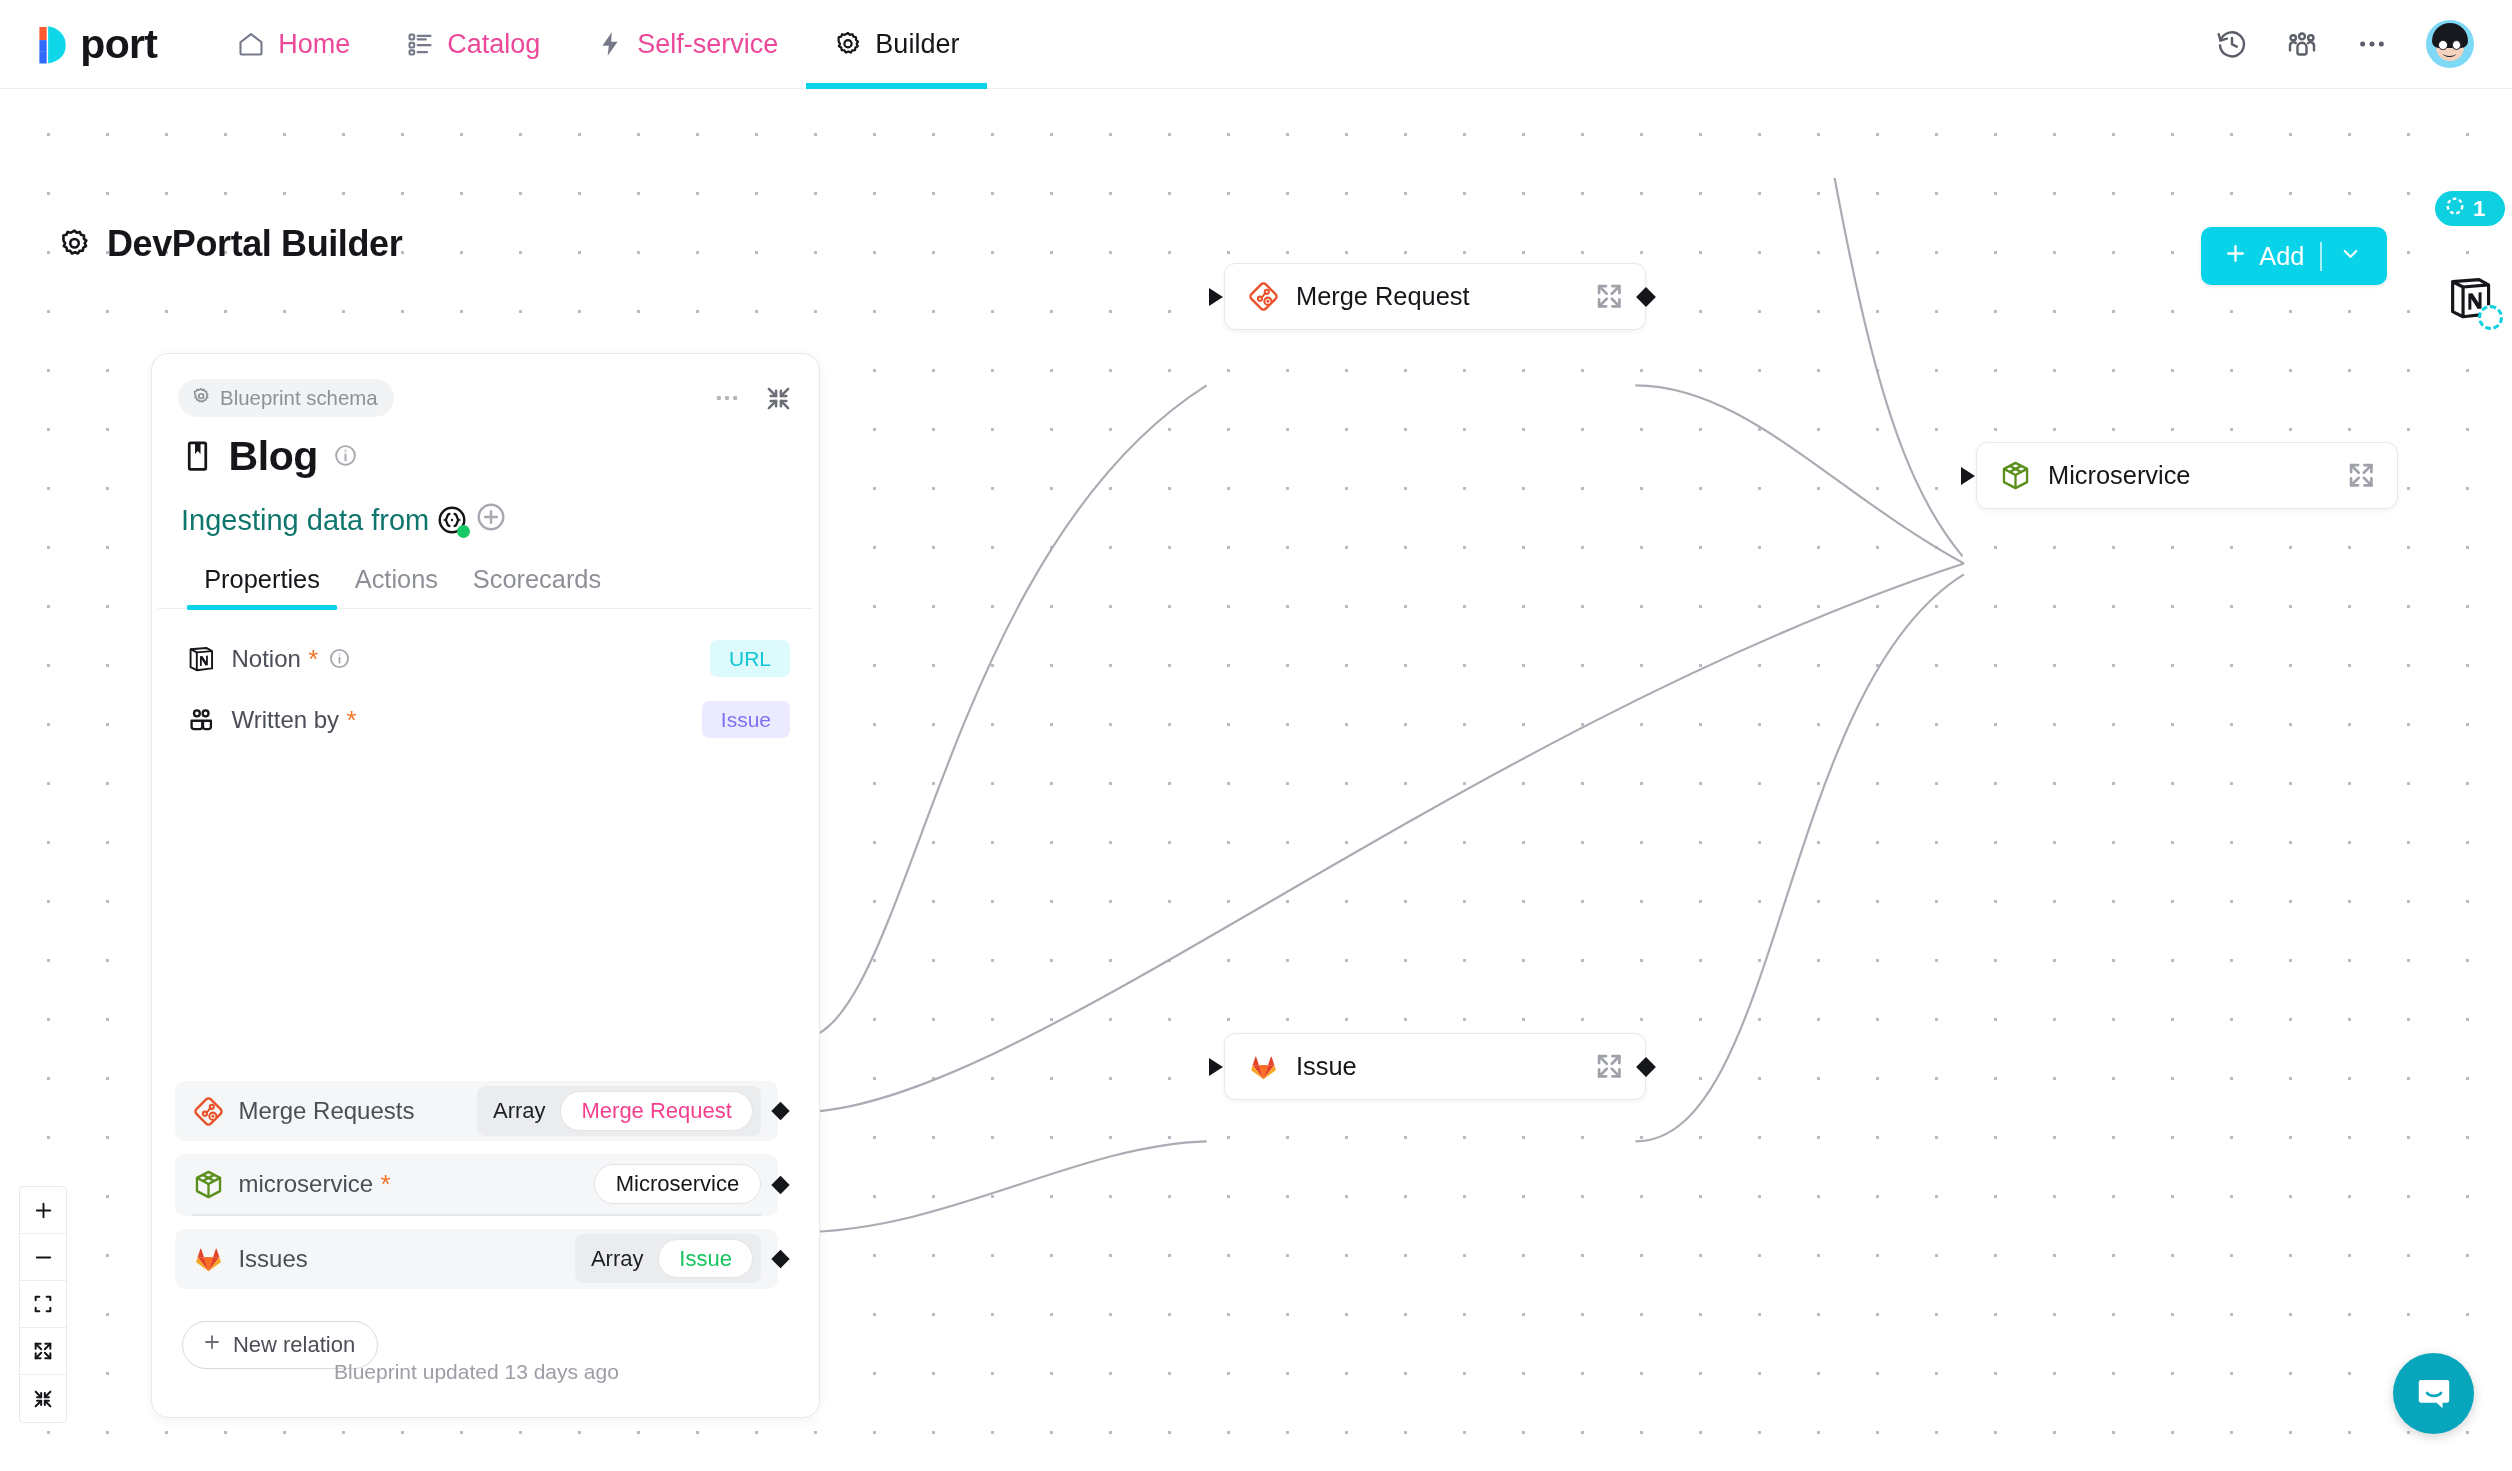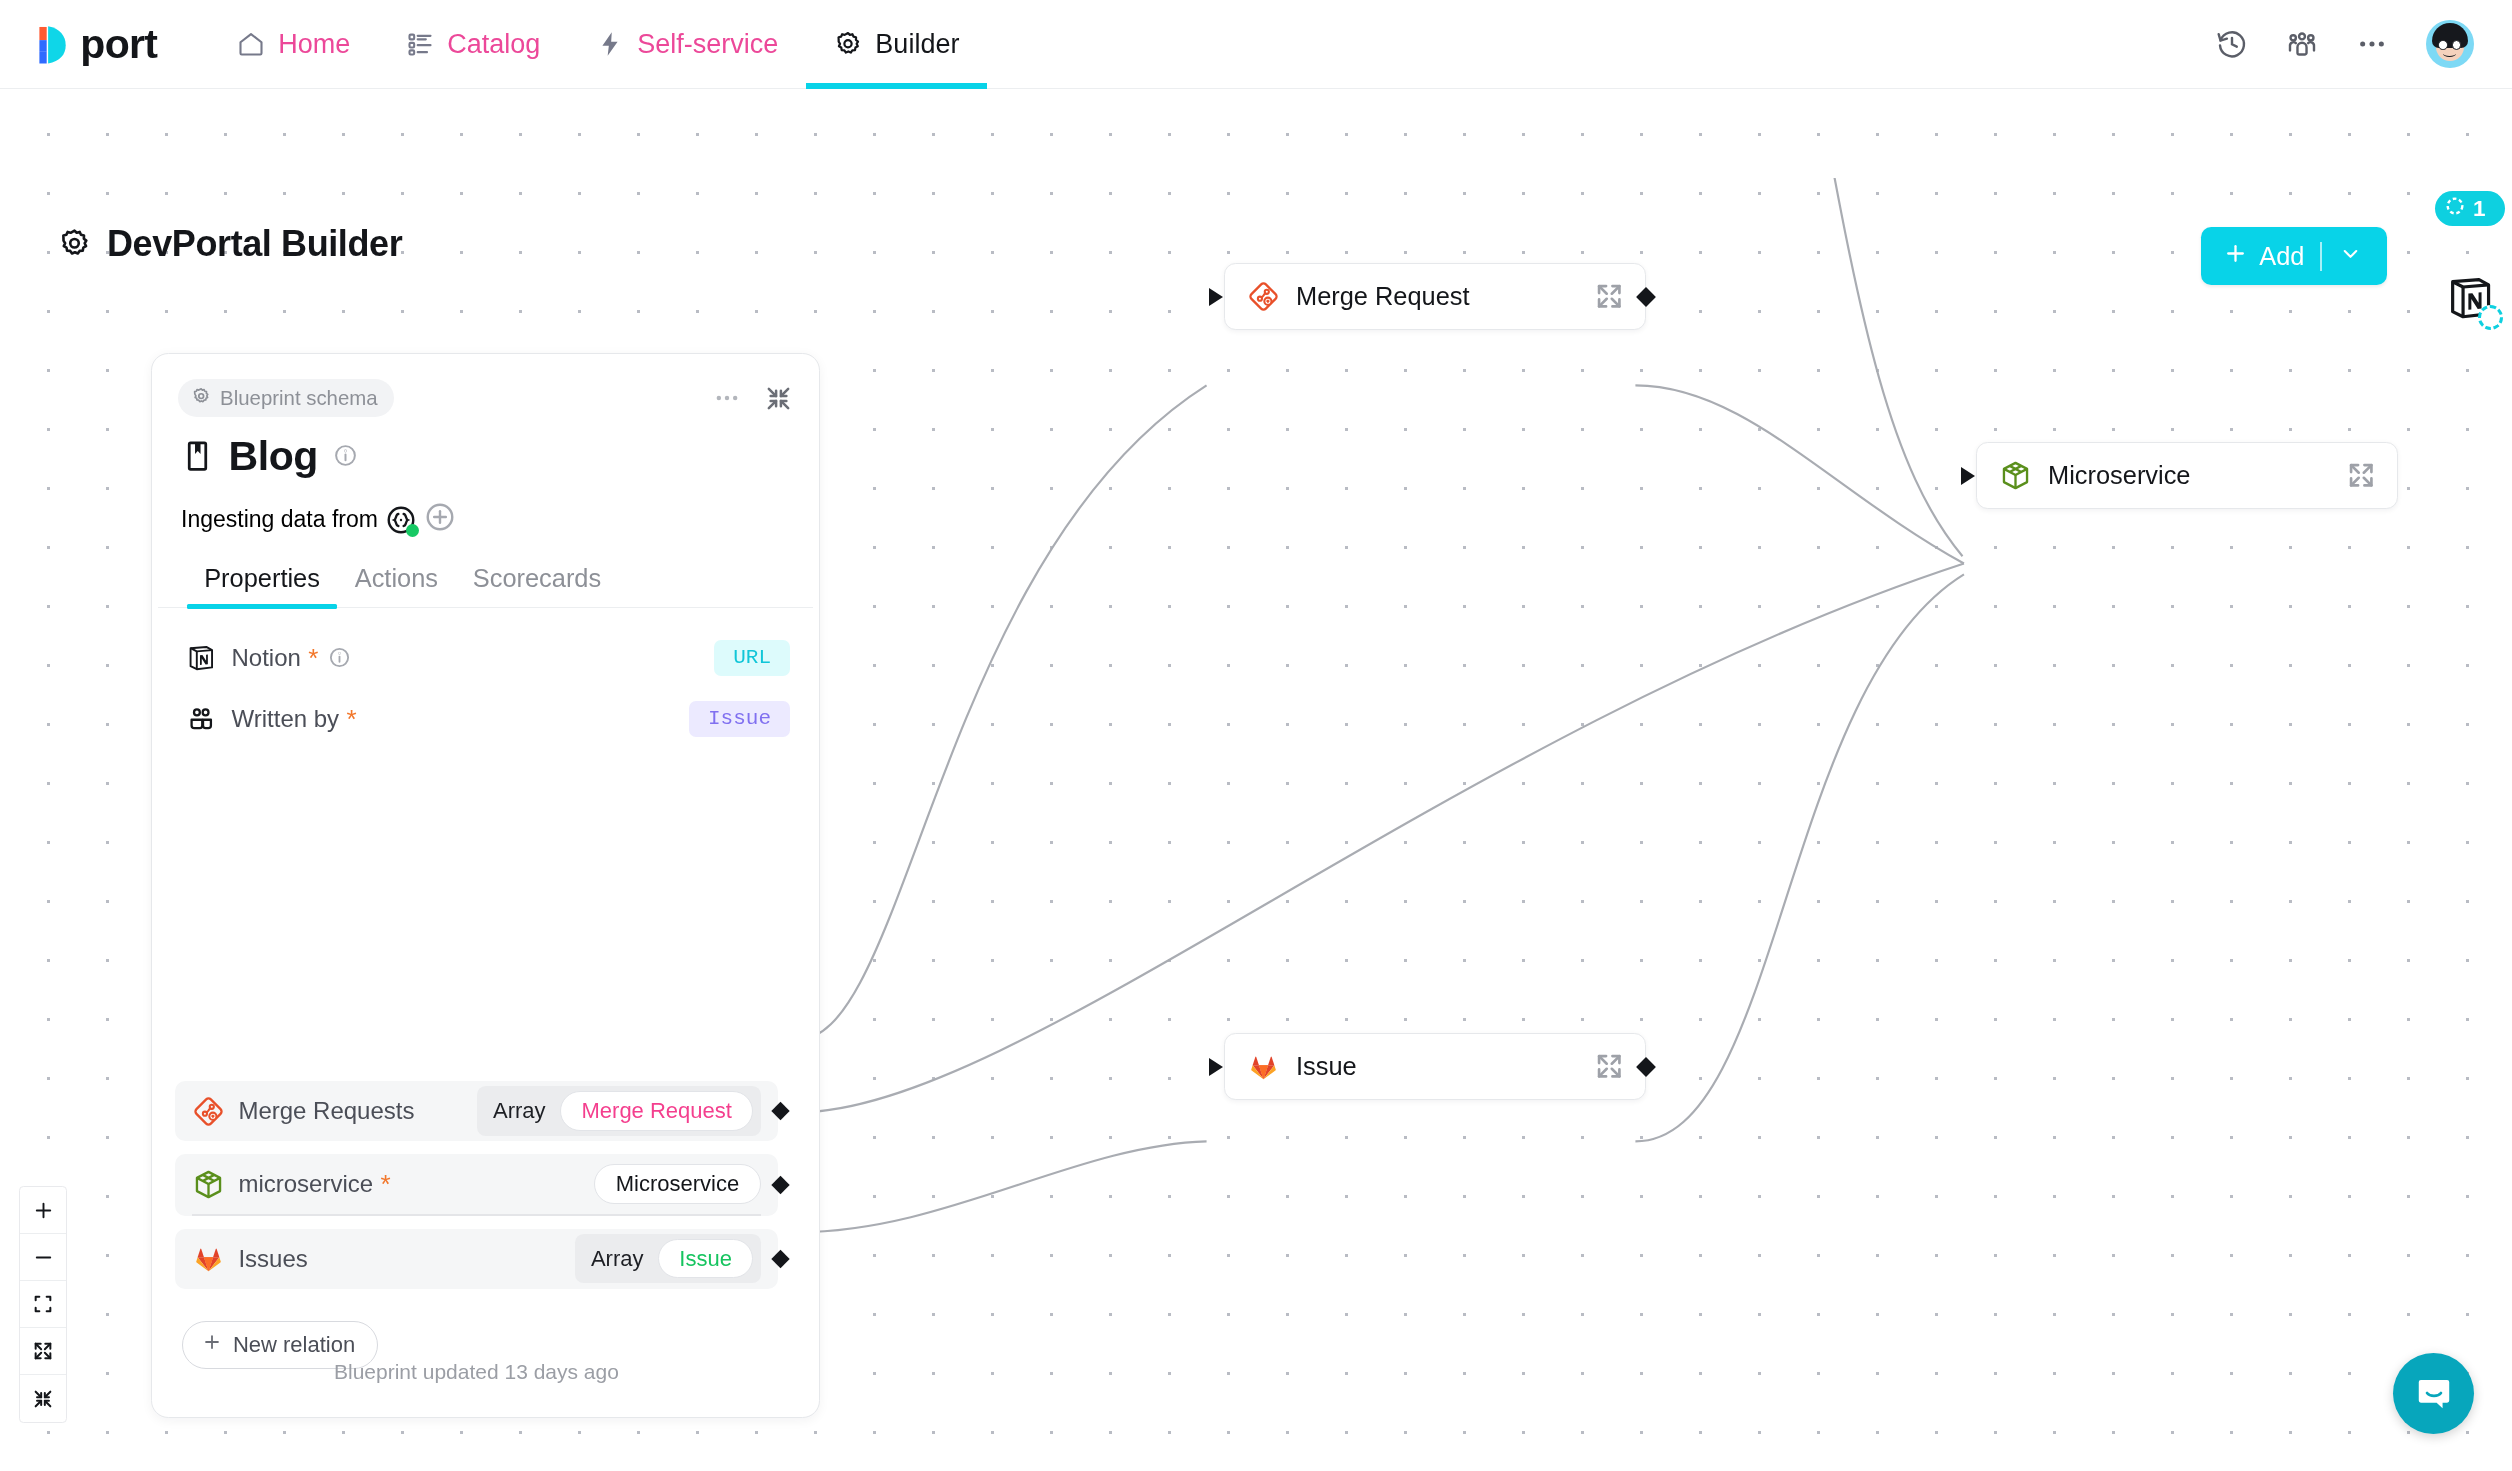--- a/index.html
+++ b/index.html
@@ -117,21 +117,21 @@
     padding: 6.5px 16px 6.5px 13px; font-size: 20.4px; color: #8d9097;
   }
   .bp-head-actions { margin-left: auto; display: flex; align-items: center; gap: 23px; }
   .ico-btn { cursor: pointer; display: flex; align-items: center; }
 
   .bp-title { display: flex; align-items: center; gap: 14.5px; padding: 16px 26px 0 29px; }
   .bp-title h2 { font-size: 41px; font-weight: 700; color: #14161a; letter-spacing: -0.4px; }
 
   .ingest-row {
     display: flex; align-items: center; gap: 7px;
-    padding: 20.4px 26px 0 29px; font-size: 23px; color: #000000;
+    padding: 20.4px 26px 0 29px; font-size: 29px; color: #0f766e;
   }
   .ingest-icon { position: relative; width: 32px; height: 32px; cursor: pointer; }
   .ingest-dot {
     position: absolute; right: -2.2px; bottom: -1.5px;
     width: 13px; height: 13px; border-radius: 50%; background: #17C964;
   }
 
   .tabs { display: flex; gap: 0; padding: 25px 0 0 29px; border-bottom: 1.5px solid #eceef0; margin: 0 5.8px; }
   .tab {
     font-size: 25.4px; color: #8d9097; padding: 0 17.4px 14.5px 17.4px;
@@ -145,21 +145,21 @@
 
   .prop-list { padding: 19px 29px 0 33px; }
   .prop-row {
     display: flex; align-items: center; height: 61px;
     font-size: 24px; color: #4b4e57;
   }
   .prop-row .p-ico { width: 32px; height: 32px; margin-right: 14.5px; flex: none; display: flex; align-items: center; justify-content: center; }
   .req { color: #F2772B; font-size: 26px; margin-left: 7.3px; line-height: 1; }
   .badge {
     margin-left: auto; border-radius: 7px; padding: 6.5px 19px;
-    font-size: 21px; font-weight: 500; font-family: Liberation Mono, monospace;
+    font-size: 21px; font-weight: 500;
   }
   .badge.url  { background: #ddfbfc; color: #11c6d8; }
   .badge.user { background: #eceaff; color: #8070f0; }
 
   .pill-btn {
     display: inline-flex; align-items: center; gap: 10.2px;
     border: 1.5px solid #d8dadf; border-radius: 726px;
     padding: 9.4px 22px 9.4px 17.4px; font-size: 22px; color: #4b4e57;
     cursor: pointer; background: #fff;
   }

